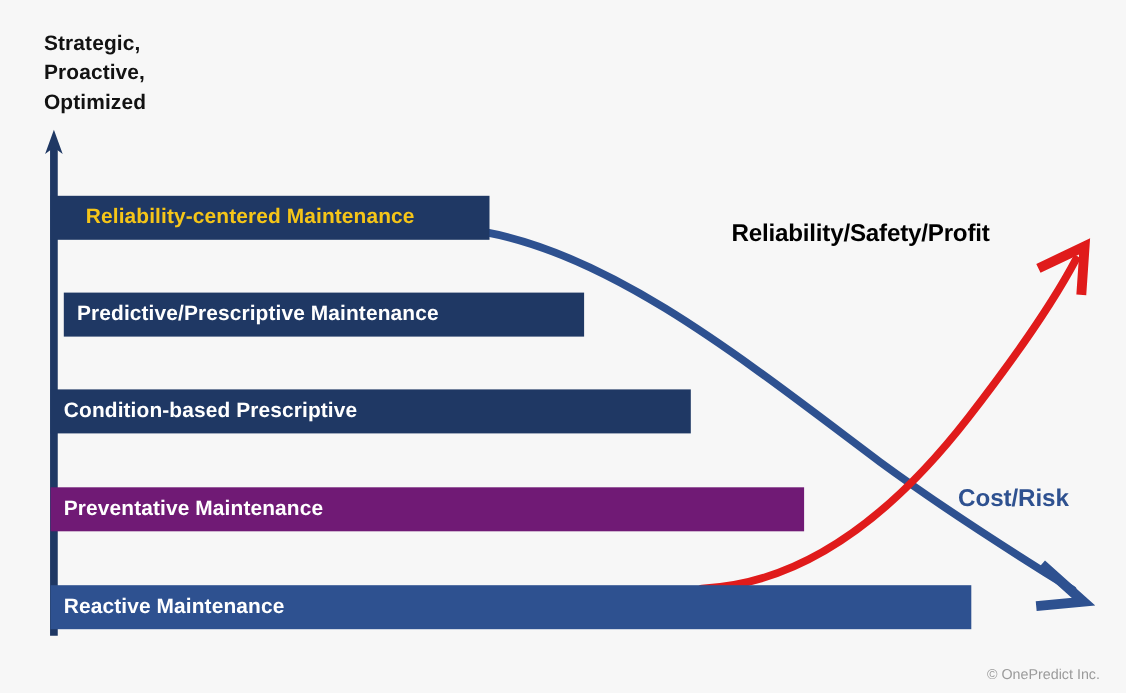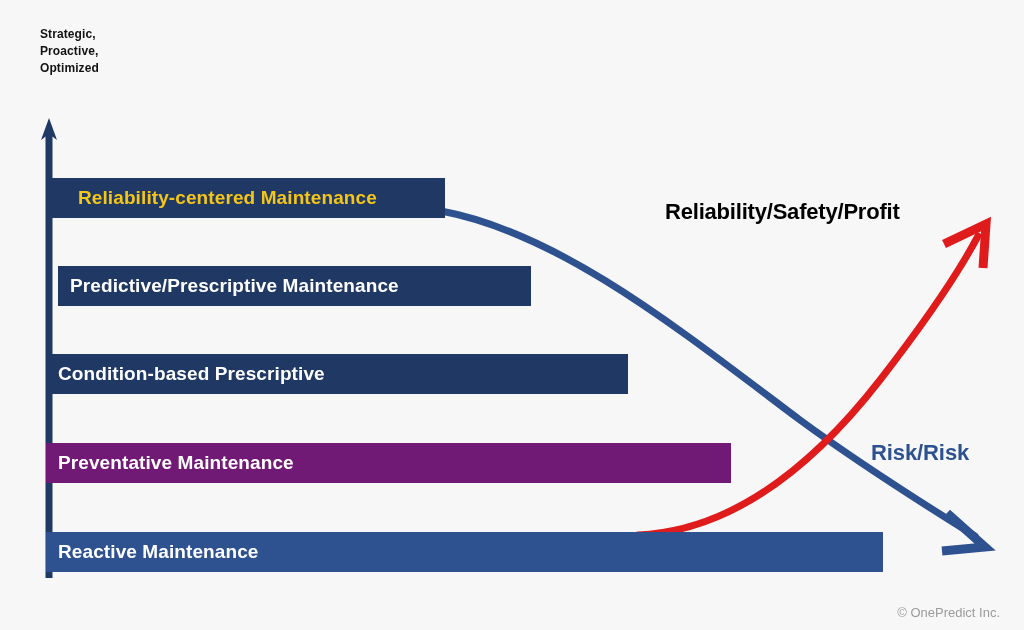--- a/index.html
+++ b/index.html
@@ -17,21 +17,21 @@
   #canvas {
     position: absolute;
     inset: 0;
     width: 1024px;
     height: 630px;
   }
   .axis-caption {
     position: absolute;
     left: 40px;
     top: 26px;
-    font-size: 12px;
+    font-size: 19px;
     font-weight: bold;
     color: #121212;
     line-height: 1.43;
     letter-spacing: 0.1px;
     white-space: pre-line;
   }
   .bar {
     position: absolute;
     display: flex;
     align-items: center;
@@ -112,15 +112,15 @@
     <div class="bar" style="left: 46px; top: 443px; width: 685px; height: 40px; background: #701a75;">
       <span class="bar-label" style="color: rgb(255, 255, 255);">Preventative Maintenance</span>
     </div>
     <div class="bar" style="left: 46px; top: 532px; width: 837px; height: 40px; background: rgb(46, 81, 144);">
       <span class="bar-label" style="color: rgb(255, 255, 255); text-align: center;">Reactive Maintenance</span>
     </div>
   </div>
 
 <div class="annot" id="annot-reliability">Reliability/Safety/Profit</div>
 
-<div class="annot" id="annot-cost">Risk/Risk</div>
+<div class="annot" id="annot-cost">Cost/Risk</div>
 
 <div id="footer-credit">© OnePredict Inc.</div>
 
 </body></html>

